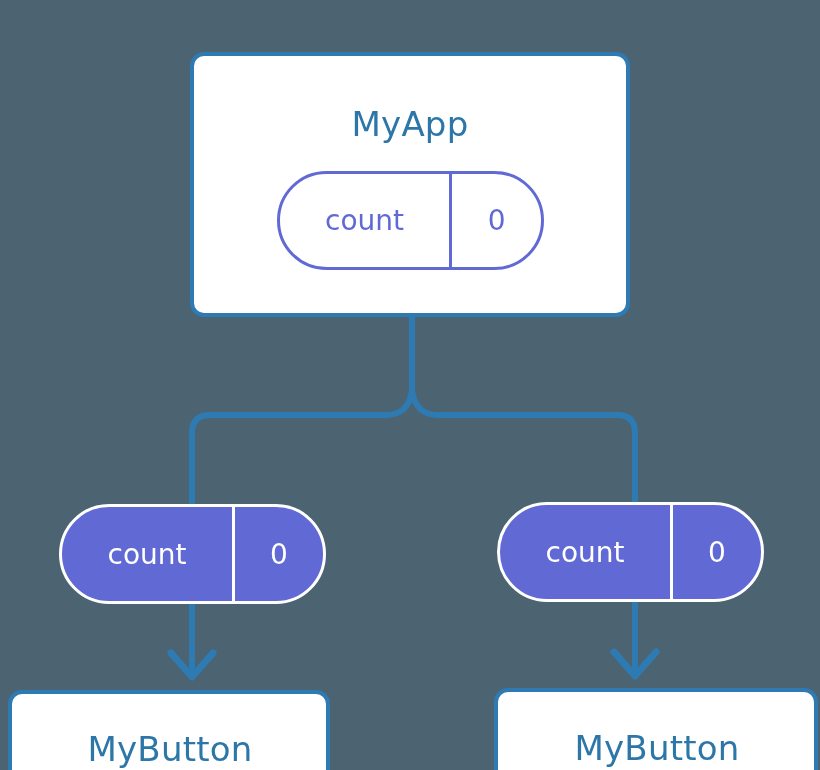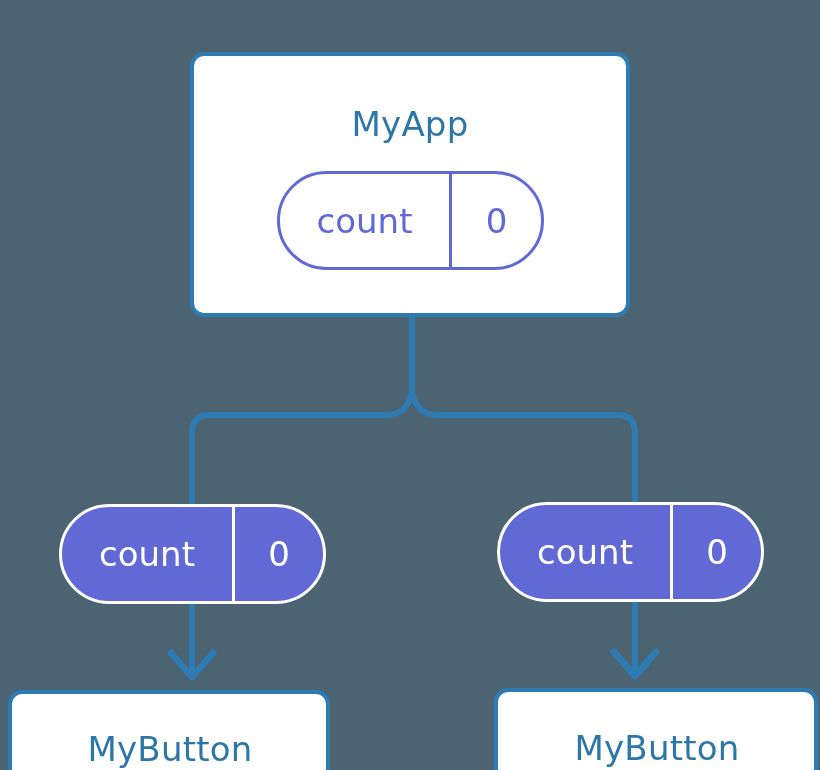--- a/index.html
+++ b/index.html
@@ -86,21 +86,21 @@
     border-radius: 999px;
     overflow: hidden;
     z-index: 4;
   }
   .pill .pill-key,
   .pill .pill-val {
     display: flex;
     align-items: center;
     justify-content: center;
     white-space: nowrap;
-    font-size: 34px;
+    font-size: 28px;
     font-weight: 400;
   }
 
   
   .pill-outline {
     background: #ffffff;
     border: 3px solid #6069d4;
   }
   .pill-outline .pill-key,
   .pill-outline .pill-val {

